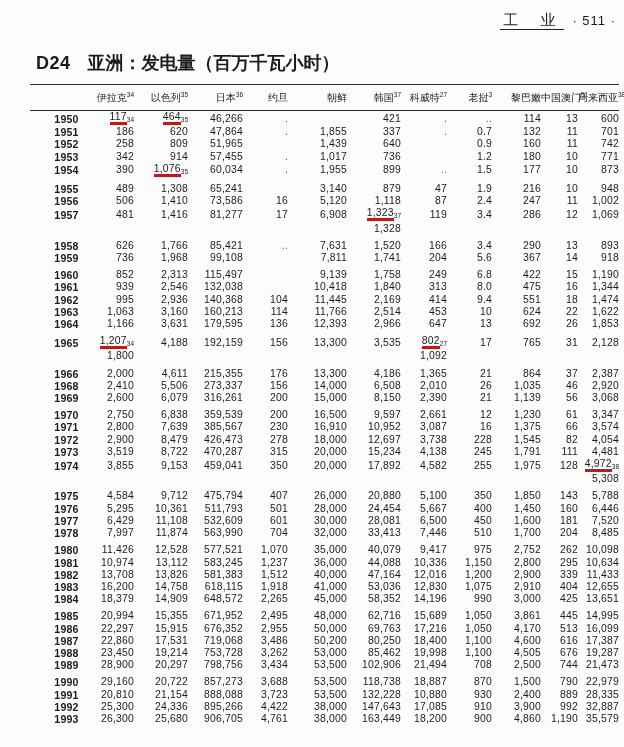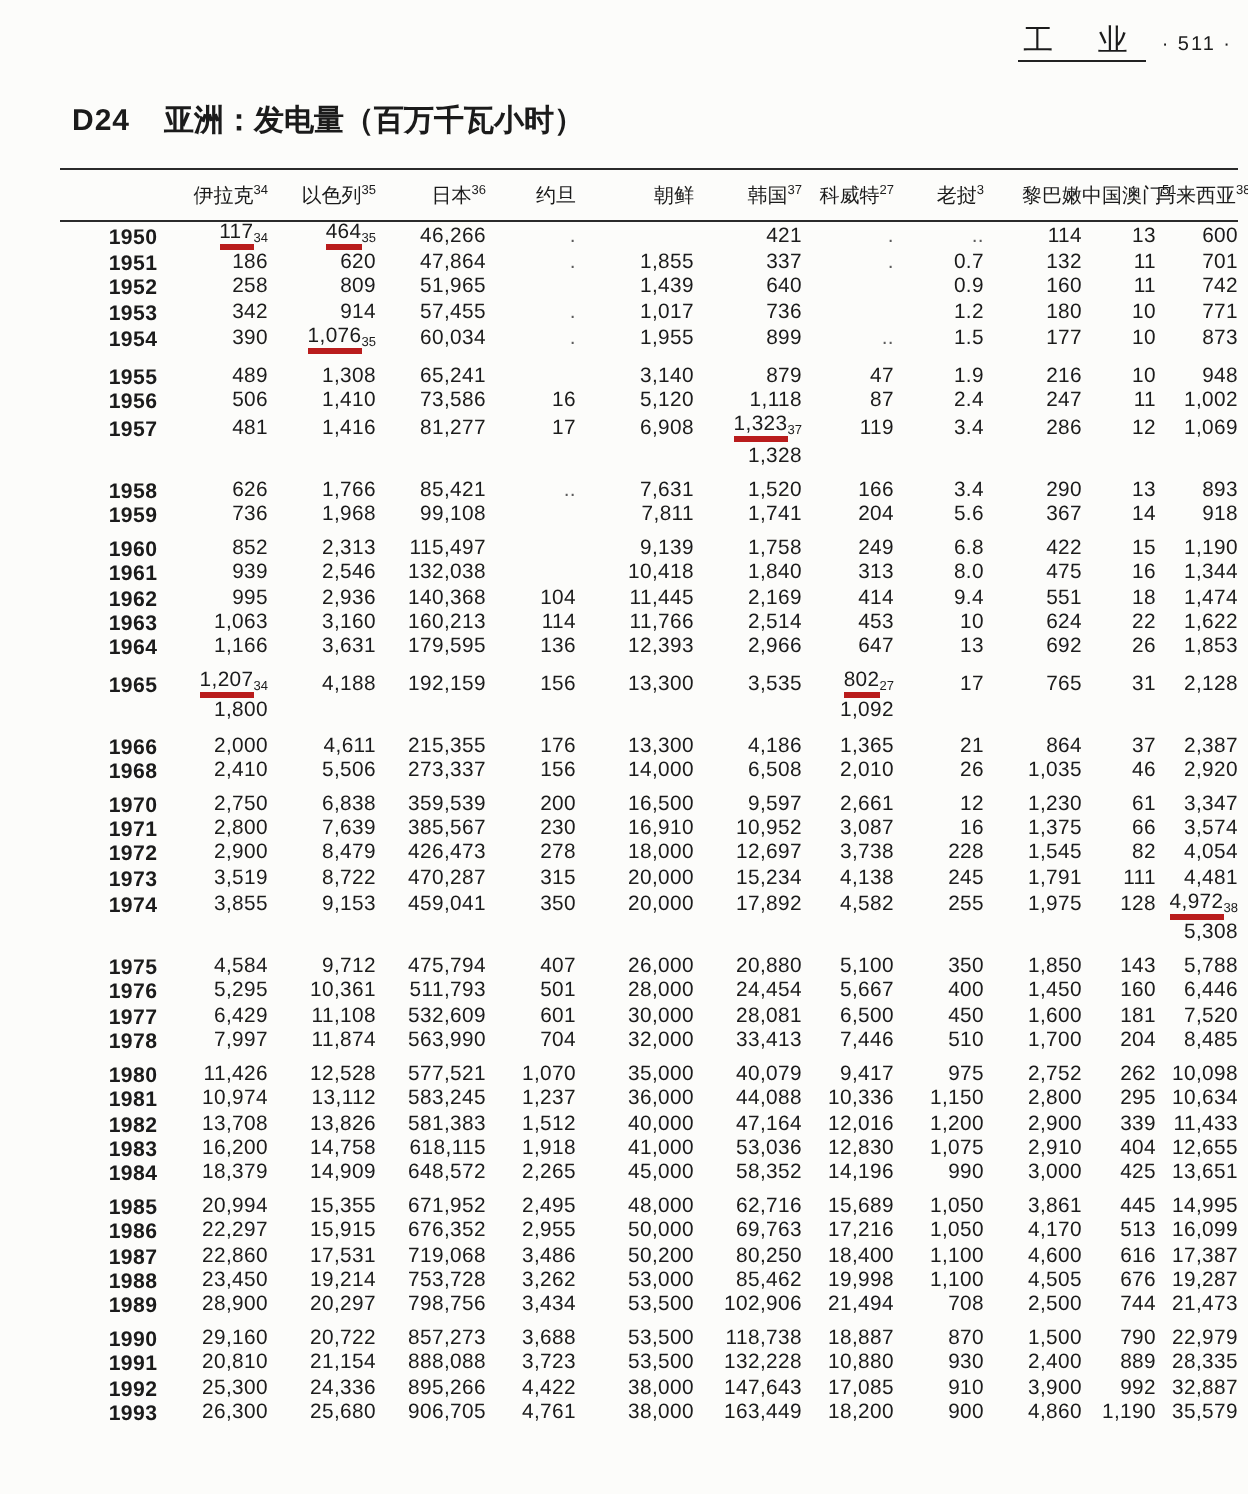--- a/index.html
+++ b/index.html
@@ -3,22 +3,22 @@
 <meta charset="utf-8">
 <style>
   html,body{margin:0;padding:0;}
   body{
     width:624px;height:747px;position:relative;overflow:hidden;
     background:#fcfcfa;color:#1b1b1b;
     font-family:"Liberation Sans","DejaVu Sans",sans-serif;
   }
   .running-header{position:absolute;top:11px;right:8px;font-size:12px;white-space:nowrap;}
   .rh-section{border-bottom:1.2px solid #222;letter-spacing:9px;padding:0 0 1px 3px;margin-right:8px;font-size:15px;}
-  .rh-page{font-size:10px;letter-spacing:1px;}
-  .doc-title{position:absolute;top:51px;left:36px;font-size:15px;font-weight:700;white-space:nowrap;}
+  .rh-page{font-size:13px;letter-spacing:1px;}
+  .doc-title{position:absolute;top:51px;left:36px;font-size:18px;font-weight:700;white-space:nowrap;}
   .doc-code{margin-right:17px;letter-spacing:0.5px;}
   .table-wrap{position:absolute;left:30px;top:84px;width:592px;}
   table{border-collapse:collapse;table-layout:fixed;width:589px;}
   thead th{
     border-top:1.5px solid #2b2b2b;border-bottom:1.1px solid #2b2b2b;
     font-weight:400;font-size:10px;text-align:right;height:25px;
     vertical-align:middle;padding:0;white-space:nowrap;
   }
   th sup{font-size:6.5px;vertical-align:4px;}
   td{
@@ -363,20 +363,34 @@
           <td>273,337</td>
           <td>156</td>
           <td>14,000</td>
           <td>6,508</td>
           <td>2,010</td>
           <td>26</td>
           <td>1,035</td>
           <td>46</td>
           <td>2,920</td>
         </tr>
+        <tr>
+          <td class="year">1969</td>
+          <td>2,600</td>
+          <td>6,079</td>
+          <td>316,261</td>
+          <td>200</td>
+          <td>15,000</td>
+          <td>8,150</td>
+          <td>2,390</td>
+          <td>21</td>
+          <td>1,139</td>
+          <td>56</td>
+          <td>3,068</td>
+        </tr>
         <tr class="spacer">
           <td colspan="12"></td>
         </tr>
         <tr>
           <td class="year">1970</td>
           <td>2,750</td>
           <td>6,838</td>
           <td>359,539</td>
           <td>200</td>
           <td>16,500</td>

